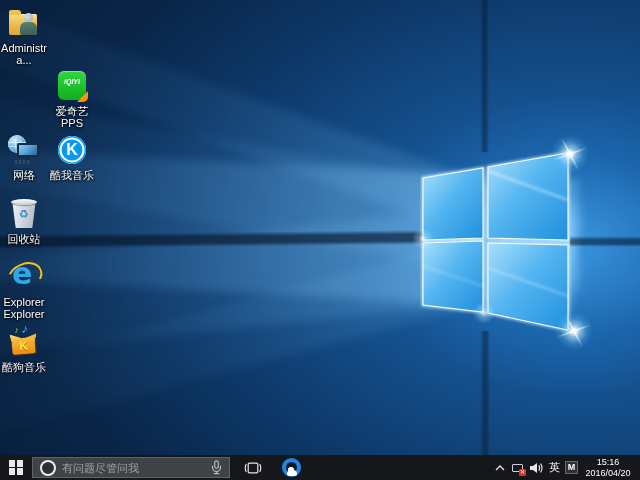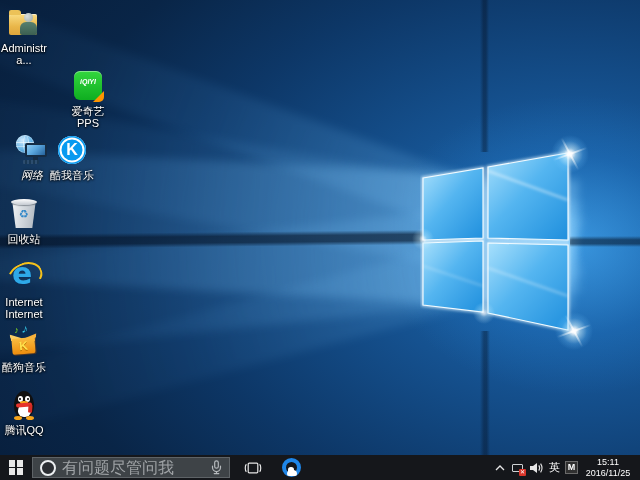--- a/index.html
+++ b/index.html
@@ -148,21 +148,21 @@
     display:flex;align-items:center;color:#fff;}
   .tb-btn{height:25px;display:flex;align-items:center;justify-content:center;cursor:pointer;}
   #start-btn{width:32px;}
   .winflag{display:grid;grid-template-columns:6.5px 6.5px;grid-template-rows:6.5px 6.5px;gap:1.5px;}
   .winflag span{background:#e8e8e8;}
   #search-box{width:198px;height:21px;background:#3e4347;border:1px solid #5e6367;
     box-sizing:border-box;display:flex;align-items:center;cursor:text;}
   #cortana{width:12px;height:12px;border:2px solid #eceff1;border-radius:50%;
     background:#2b2e33;margin:0 6px 0 7px;flex:none;}
   #search-input{flex:1;min-width:0;background:transparent;border:none;outline:none;
-    color:#a9adb0;font-size:16px;font-family:Liberation Sans, sans-serif;padding:0;}
+    color:#a9adb0;font-size:11px;font-family:Liberation Sans, sans-serif;padding:0;}
   #search-input::placeholder{color:#a0a4a7;opacity:1;}
   #mic{margin:0 7px 0 4px;flex:none;}
   #taskview-btn{width:34px;margin-left:6px;}
   #qqb-task-btn{width:34px;margin-left:4px;}
   .qqb19{position:relative;width:19px;height:19px;}
   .qqb19 .ring{position:absolute;left:0;top:0;width:19px;height:19px;border-radius:50%;
     border:4px solid #1f86e8;box-sizing:border-box;}
   .qqb19 .cloud{position:absolute;left:5.5px;top:11.5px;width:10px;height:6px;background:#fff;
     border-radius:4px 4px 2px 2px;}
   .qqb19 .cloud::before{content:'';position:absolute;left:1px;top:-2.5px;width:5.5px;height:5.5px;
@@ -238,30 +238,30 @@
     <div class="art">
       <div class="adm-folder"></div>
         <div class="adm-body"></div>
         <div class="adm-head"></div>
     </div>
     <div class="lbl">Administra...</div>
   </div>
 
 
 
-  <div class="cell" style="left:64px;top:69px;">
+  <div class="cell" style="left:48px;top:69px;">
     <div class="art">
       <div class="iqy"></div>
       <div class="iqy-txt" style="left:3px;">iQIYI</div>
       <div class="iqy-wedge"></div>
     </div>
     <div class="lbl">爱奇艺PPS</div>
   </div>
 
-  <div class="cell" style="left:8px;top:133px;font-style:italic;">
+  <div class="cell" style="left:0;top:133px;">
     <div class="art">
       <div class="globe"></div>
       <div class="mon" style="left:10px;top:10px;width:22px;height:14px;"></div>
       <div class="mon-stand" style="left:18px;top:24px;width:5px;height:3px;"></div>
       <div class="kbd" style="left:8px;top:27px;width:16px;height:4px;"></div>
     </div>
     <div class="lbl">网络</div>
   </div>
 
   <div class="cell" style="left:48px;top:133px;">
@@ -278,50 +278,36 @@
       <div class="bin-sym">♻</div>
     </div>
     <div class="lbl">回收站</div>
   </div>
 
   <div class="cell" style="left:0;top:260px;">
     <div class="art">
       <div class="ie-e">e</div>
       <div class="ie-orbit"></div>
     </div>
-    <div class="lbl">Internet Internet</div>
+    <div class="lbl">Explorer Explorer</div>
   </div>
 
   <div class="cell" style="left:0;top:325px;">
     <div class="art">
       <div class="kw-n1">♪</div>
       <div class="kw-n2">♪</div>
       <div class="kw-flapl"></div>
         <div class="kw-flapr"></div>
       <div class="kw-box">
           <div class="kw-k">K</div>
         </div>
     </div>
     <div class="lbl">酷狗音乐</div>
   </div>
 
-  <div class="cell" style="left:0;top:388px;">
-    <div class="art">
-      <div class="qq-body">
-        <div class="qq-eye" style="left:3.5px;"></div>
-        <div class="qq-eye" style="left:11px;"></div>
-        <div class="qq-belly"></div>
-        <div class="qq-beak"></div>
-        <div class="qq-scarf"></div>
-        <div class="qq-foot" style="left:0;"></div>
-        <div class="qq-foot" style="right:0;"></div>
-      </div>
-    </div>
-    <div class="lbl">腾讯QQ</div>
-  </div>
 
   <div id="taskbar">
 
     <div class="tb-btn" id="start-btn">
       <div class="winflag">
         <span></span>
           <span></span>
           <span></span>
           <span></span>
       </div>
@@ -372,19 +358,19 @@
           <polygon points="0,4 3,4 7,1 7,11 3,8 0,8" fill="#e6e6e6"></polygon>
           <path d="M8.8,3.4 Q10.6,6 8.8,8.6" stroke="#e6e6e6" stroke-width="1.1" fill="none"></path>
           <path d="M10.6,1.6 Q13.4,6 10.6,10.4" stroke="#e6e6e6" stroke-width="1.1" fill="none"></path>
         </svg>
       </div>
       <div class="tray-item" id="tray-ime">英</div>
       <div class="tray-item" id="tray-m">
         <div class="m-badge">M</div>
       </div>
       <div id="clock">
-        <div>15:11</div>
-        <div>2016/11/25</div>
+        <div>15:16</div>
+        <div>2016/04/20</div>
       </div>
     </div>
   </div>
 
 </div>
 
 </body></html>

